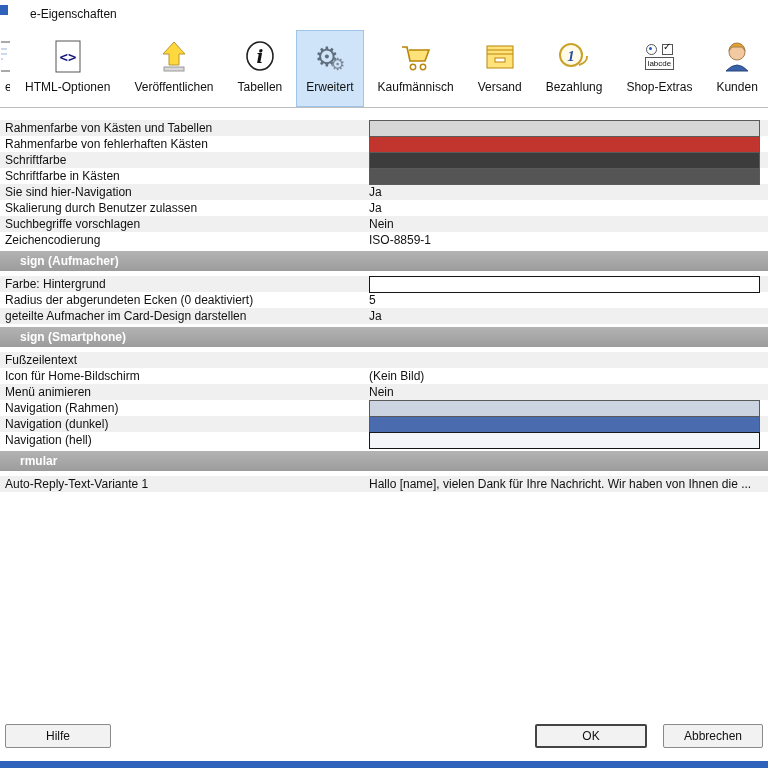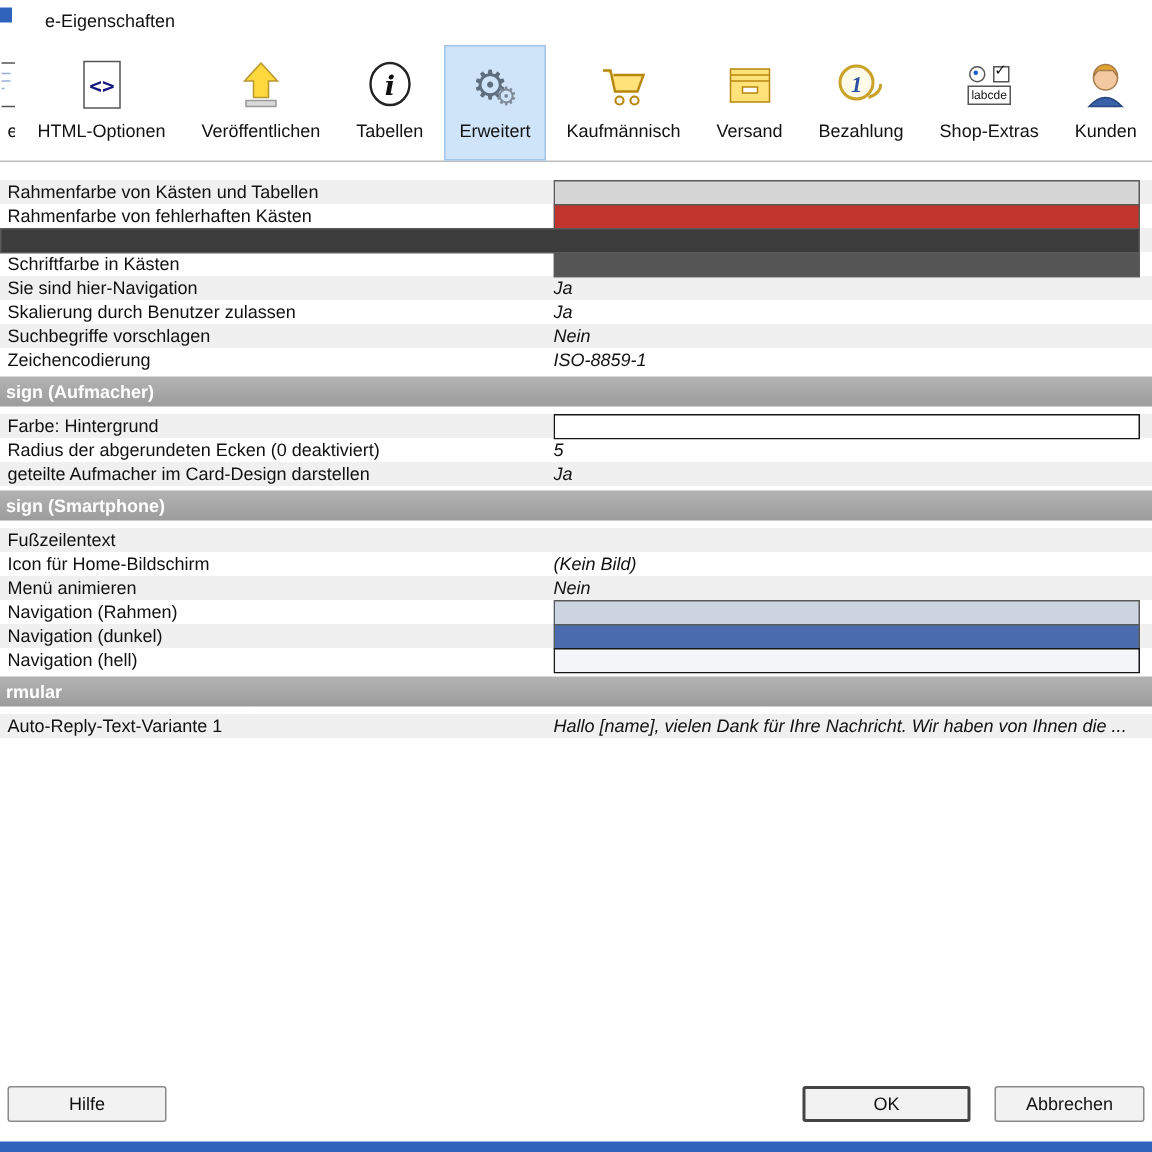--- a/index.html
+++ b/index.html
@@ -26,26 +26,26 @@
   .tbtn.cut .tlabel{margin-left:4px;}
   .gear{line-height:1;}
   .g1{font-size:27px;color:#5f6e7e;}
   .g2{font-size:17px;color:#7d8a99;margin-left:-9px;margin-top:14px;}
 
   
   .content{padding-top:12px;}
   .row{height:16px;display:flex;align-items:center;font-size:12px;}
   .row.gray{background:#f0f0f0;}
   .rlabel{flex:0 0 369px;padding-left:5px;white-space:nowrap;overflow:hidden;box-sizing:border-box;}
-  .rvalue{flex:1;margin-right:8px;white-space:nowrap;overflow:hidden;font-style:italic;}
+  .rvalue{flex:1;margin-right:8px;white-space:nowrap;overflow:hidden;}
   .swatch{height:17px;width:100%;box-sizing:border-box;border:1px solid #5a5a5a;}
   .swatch.light{border-color:#161616;}
   .section{height:20px;margin:3px 0 5px;background:linear-gradient(#b3b3b3,#9c9c9c);
            color:#fff;font-weight:bold;font-size:12px;display:flex;align-items:center;
-           padding-left:4px;}
+           padding-left:20px;}
 
   
   .footer{position:absolute;left:0;right:0;top:724px;display:flex;align-items:center;
           padding:0 5px;}
   .footer-right{margin-left:auto;display:flex;}
   .btn{height:24px;font-size:12px;font-family:inherit;background:#f2f2f2;
        border:1px solid #8a8a8a;border-radius:2px;color:#111;}
   .btn.help{width:106px;}
   .btn.ok{width:112px;border:2px solid #444;margin-right:16px;}
   .btn.cancel{width:100px;}
@@ -170,20 +170,21 @@
           <div class="swatch" style="background: rgb(214, 214, 214);"></div>
         </div>
       </div>
       <div class="row">
         <div class="rlabel">Rahmenfarbe von fehlerhaften Kästen</div>
         <div class="rvalue">
           <div class="swatch" style="background: rgb(194, 53, 47);"></div>
         </div>
       </div>
       <div class="row gray">
+        <div class="rlabel">Schriftfarbe</div>
         <div class="rvalue">
           <div class="swatch" style="background: rgb(60, 60, 60);"></div>
         </div>
       </div>
       <div class="row">
         <div class="rlabel">Schriftfarbe in Kästen</div>
         <div class="rvalue">
           <div class="swatch" style="background: rgb(85, 85, 85);"></div>
         </div>
       </div>

